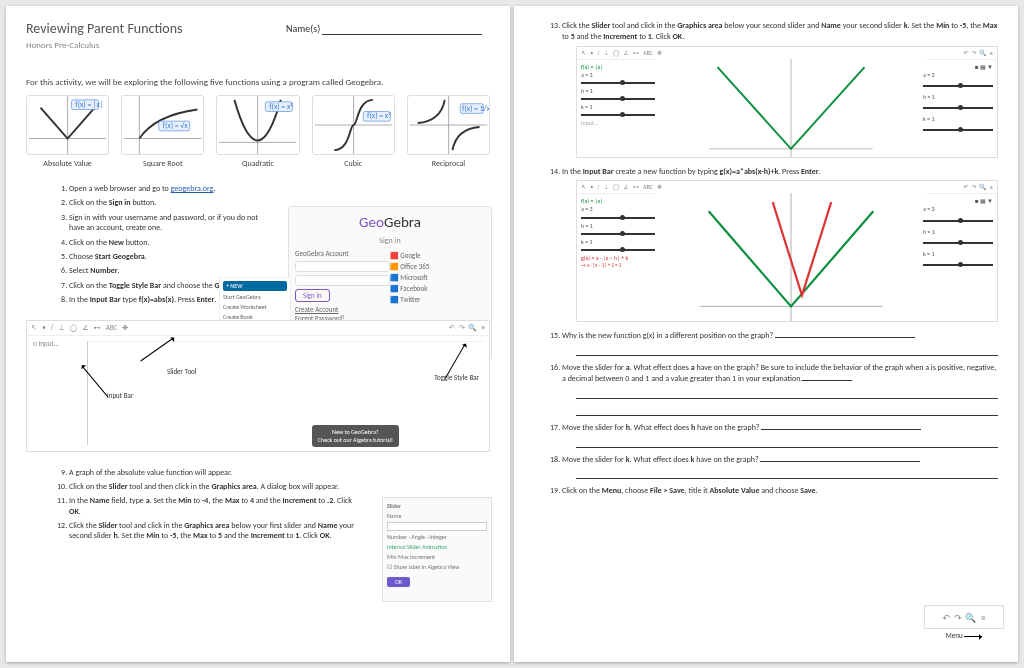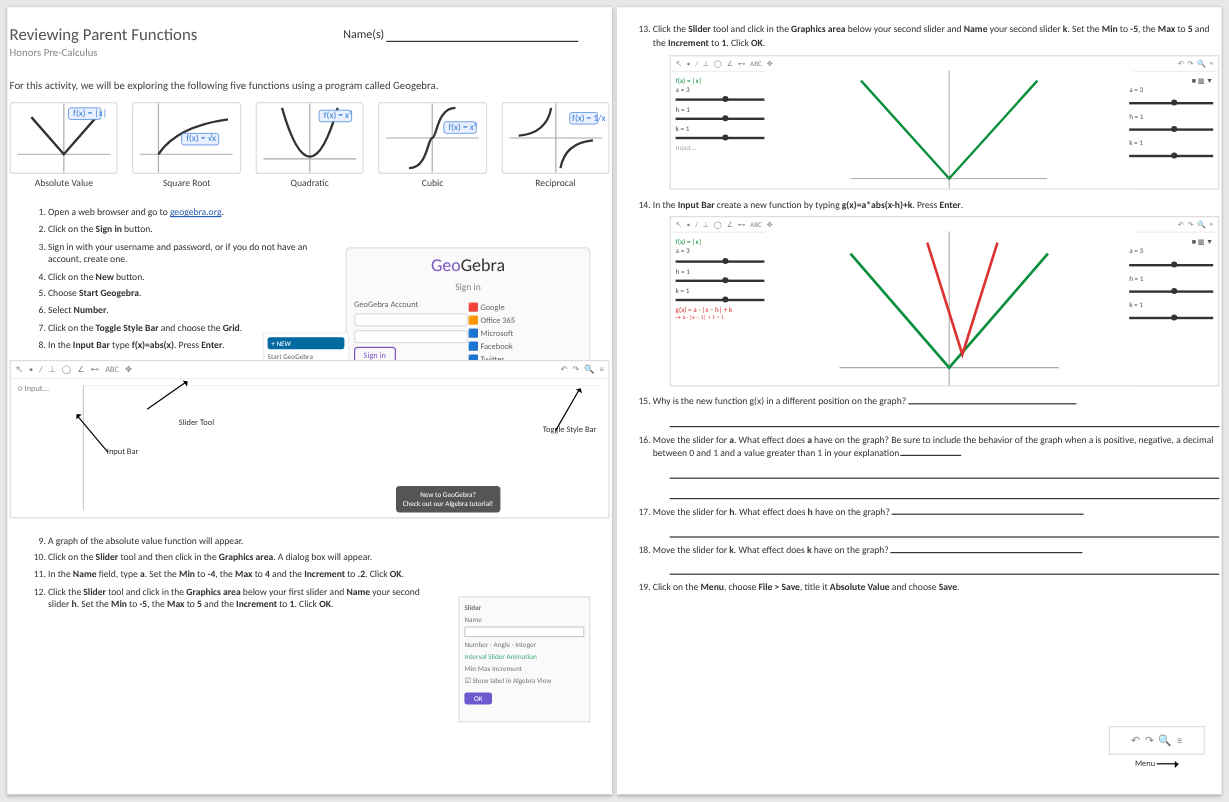--- a/index.html
+++ b/index.html
@@ -1,29 +1,29 @@
 <!DOCTYPE html>
 <html><head>
 <meta charset="utf-8">
 <style>
 html,body{margin:0;padding:0;background:#e8e8e8;font-family:Calibri,Arial,sans-serif;font-size:9px;color:#333}
 .spread{display:flex;gap:4px;padding:6px;width:1024px;height:668px;box-sizing:border-box}
-.page{background:#fff;flex:1;padding:14px 2px;box-shadow:0 1px 3px rgba(0,0,0,.3);position:relative;overflow:hidden}
+.page{background:#fff;flex:1;padding:14px 20px;box-shadow:0 1px 3px rgba(0,0,0,.3);position:relative;overflow:hidden}
 .title{font-size:14px;color:#555}
 .sub{font-size:9px;color:#888;margin-top:2px}
 .namefield{position:absolute;top:16px;left:280px;font-size:10px}
 .namefield .ln{display:inline-block;border-bottom:1px solid #333;width:160px;vertical-align:bottom}
-.intro{margin-top:16px;font-size:9px;color:#444}
+.intro{margin-top:26px;font-size:9px;color:#444}
 .funcs{display:flex;gap:12px;margin-top:8px}
 .func{flex:1;text-align:center}
 .func .thumb{height:58px;border:1px solid #ddd;border-radius:3px;background:#fff;display:flex;align-items:center;justify-content:center}
 .func .thumb svg{width:100%;height:100%}
 .func .cap{font-size:8px;color:#444;margin-top:3px}
 .steps{margin-top:14px}
-.steps ol{margin:4px;padding-left:28px}
+.steps ol{margin:15px;padding-left:28px}
 .steps li{font-size:8px;color:#333;margin-bottom:4px;line-height:1.3}
 .steps b{font-weight:700}
 a{color:#2a5db0}
 .sidefig{position:absolute;right:18px;width:190px;border:1px solid #e0e0e0;border-radius:4px;background:#fafafa;padding:6px;font-size:7px;color:#666}
 .sidefig.signin{top:200px;height:140px}
 .sidefig .logo{font-size:15px;text-align:center;color:#555}
 .sidefig .logo .g1{color:#7e57c2}.sidefig .logo .g2{color:#333}
 .sidefig .signtxt{text-align:center;font-size:8px;color:#888;margin:4px 0}
 .sidefig .sicol{display:flex;gap:0}
 .sidefig .scol{flex:1}

